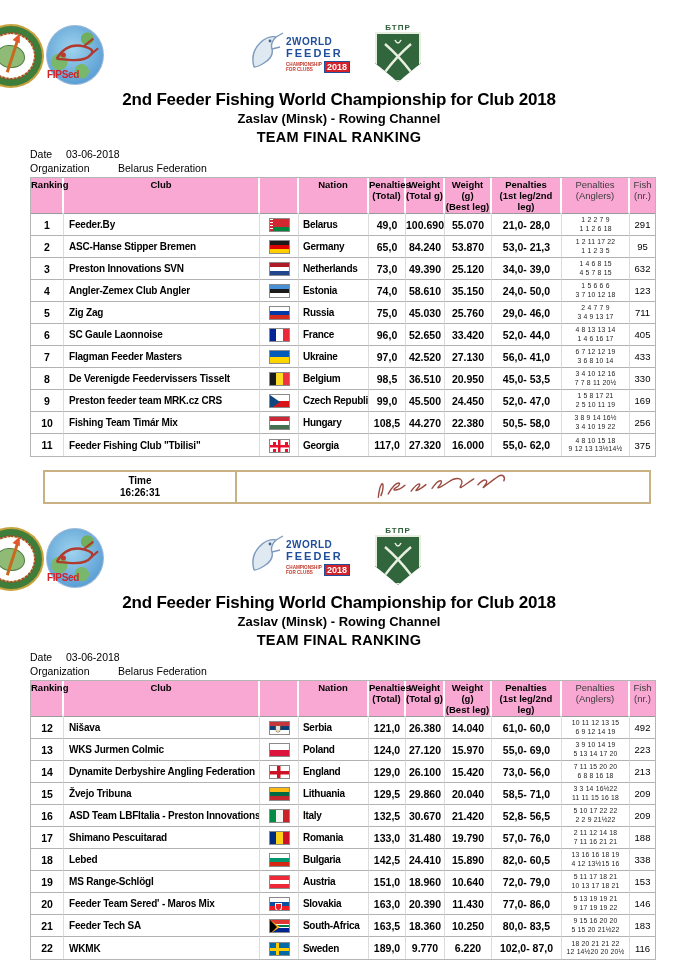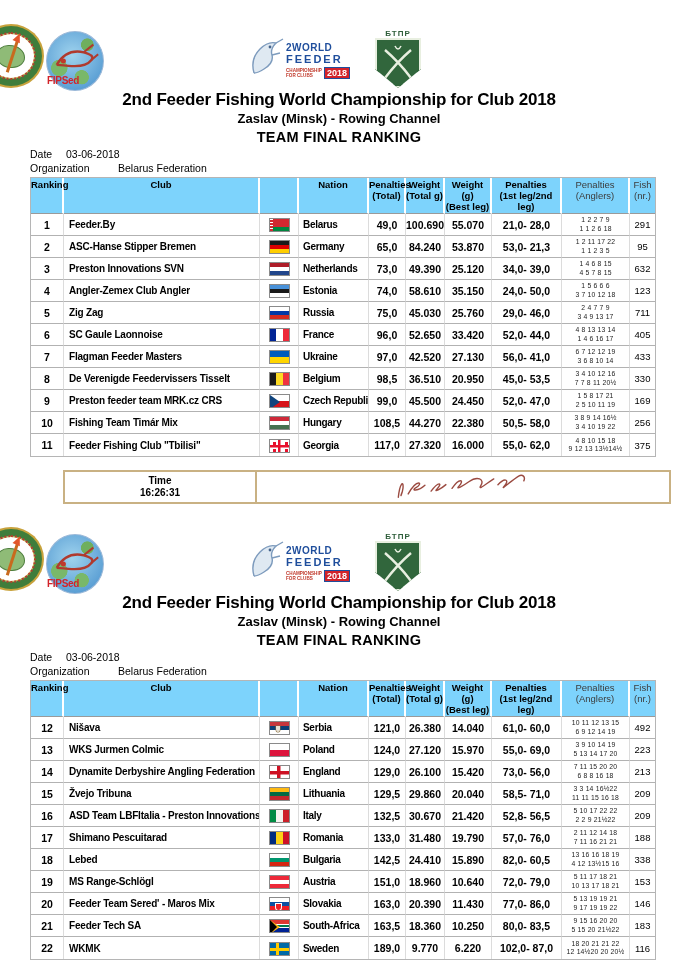--- a/index.html
+++ b/index.html
@@ -5,21 +5,21 @@
   * { margin:0; padding:0; box-sizing:border-box; }
   html,body { background:#fff; }
   body {
     width:678px; height:960px; overflow:hidden;
     font-family:"Liberation Sans", sans-serif; color:#000;
   }
   .page { width:678px; height:480px; position:relative; background:#fff; }
 
   
   .logos { position:relative; height:64px; margin-top:23px; }
-  .logo { position:absolute;margin-top:6px; }
+  .logo { position:absolute; }
 
   .logo-fipsed { left:46px; top:2px; width:58px; height:60px; border-radius:50%;
     background:
       radial-gradient(circle at 72% 22%, #6faf5e 10%, rgba(0,0,0,0) 11%),
       radial-gradient(circle at 22% 62%, #79b86a 14%, rgba(0,0,0,0) 15%),
       radial-gradient(circle at 62% 78%, #79b86a 12%, rgba(0,0,0,0) 13%),
       radial-gradient(circle at 45% 40%, #9fd3ee, #5b9fd4 75%);
     border:1px solid #9ab8d8; }
   .logo-fipsed svg { position:absolute; inset:0; }
   .fipsed-label { position:absolute; bottom:4px; width:100%; 
@@ -64,21 +64,21 @@
   .meta-label-date { display:inline-block; width:36px; }
   .meta-label-org { display:inline-block; width:88px; }
 
   
   table.rank-table { margin:2px 0 0 30px; width:624px; border-collapse:separate; border-spacing:0;
     table-layout:fixed; border:1px solid #b5b5b5; }
   .rank-table col.c0{width:33px} .rank-table col.c1{width:196px} .rank-table col.c2{width:39px}
   .rank-table col.c3{width:70px} .rank-table col.c4{width:37px} .rank-table col.c5{width:39px}
   .rank-table col.c6{width:47px} .rank-table col.c7{width:70px} .rank-table col.c8{width:68px}
   .rank-table col.c9{width:25px}
-  .rank-table thead th { background:#7dd3fc; height:27px; vertical-align:top; padding-top:2px;
+  .rank-table thead th { background:#f9a8d4; height:27px; vertical-align:top; padding-top:2px;
     font-size:9.5px; font-weight:bold; line-height:1.15; text-align:center;
     border-right:2px solid #fff; border-bottom:1px solid #9a9a9a; }
   .rank-table thead th:last-child { border-right:none; }
   .rank-table thead th.muted div { font-weight:normal; color:#3c3c3c; }
   .rank-table td { border-right:1px solid #dcdcdc; border-bottom:1px solid #b2b2b2;
     height:22px; text-align:center; vertical-align:middle; overflow:hidden; white-space:nowrap; }
   .rank-table td:last-child { border-right:none; }
   .rank-table tbody tr:last-child td { border-bottom:none; }
   .td-rank { font-size:10.5px; font-weight:bold; }
   .td-club { text-align:left !important; padding-left:5px; font-size:10px; font-weight:bold;
@@ -133,21 +133,21 @@
   .flag-southafrica::after { content:""; position:absolute; left:0; top:0; width:0; height:0;
     border-top:7px solid transparent; border-bottom:7px solid transparent; border-left:10px solid #ffb612; }
   .flag-southafrica::before { content:""; position:absolute; left:0; top:0; width:0; height:0;
     border-top:7px solid transparent; border-bottom:7px solid transparent; border-left:7.5px solid #000;
     z-index:1; }
   .flag-sweden { background:#006aa7; }
   .flag-sweden::before { content:""; position:absolute; left:0; top:5.5px; width:100%; height:3px; background:#fecc00; }
   .flag-sweden::after { content:""; position:absolute; left:6px; top:0; width:3px; height:100%; background:#fecc00; }
 
   
-  .footer { margin:13px 0 0 63px; width:608px; height:34px; display:flex;
+  .footer { margin:13px 0 0 43px; width:608px; height:34px; display:flex;
     border:2px solid #c9b183; }
   .f-cell { border-right:2px solid #c9b183; display:flex; flex-direction:column;
     align-items:center; justify-content:center; }
   .f-cell:last-child { border-right:none; }
   .f-time { width:192px; font-size:10px; font-weight:bold; line-height:1.25; }
   .f-jury { width:212px; font-size:10.5px; font-weight:bold; }
   .f-sign { flex:1; }
   .f-sign svg { transform:rotate(-2deg); }
 </style>
 </head>

